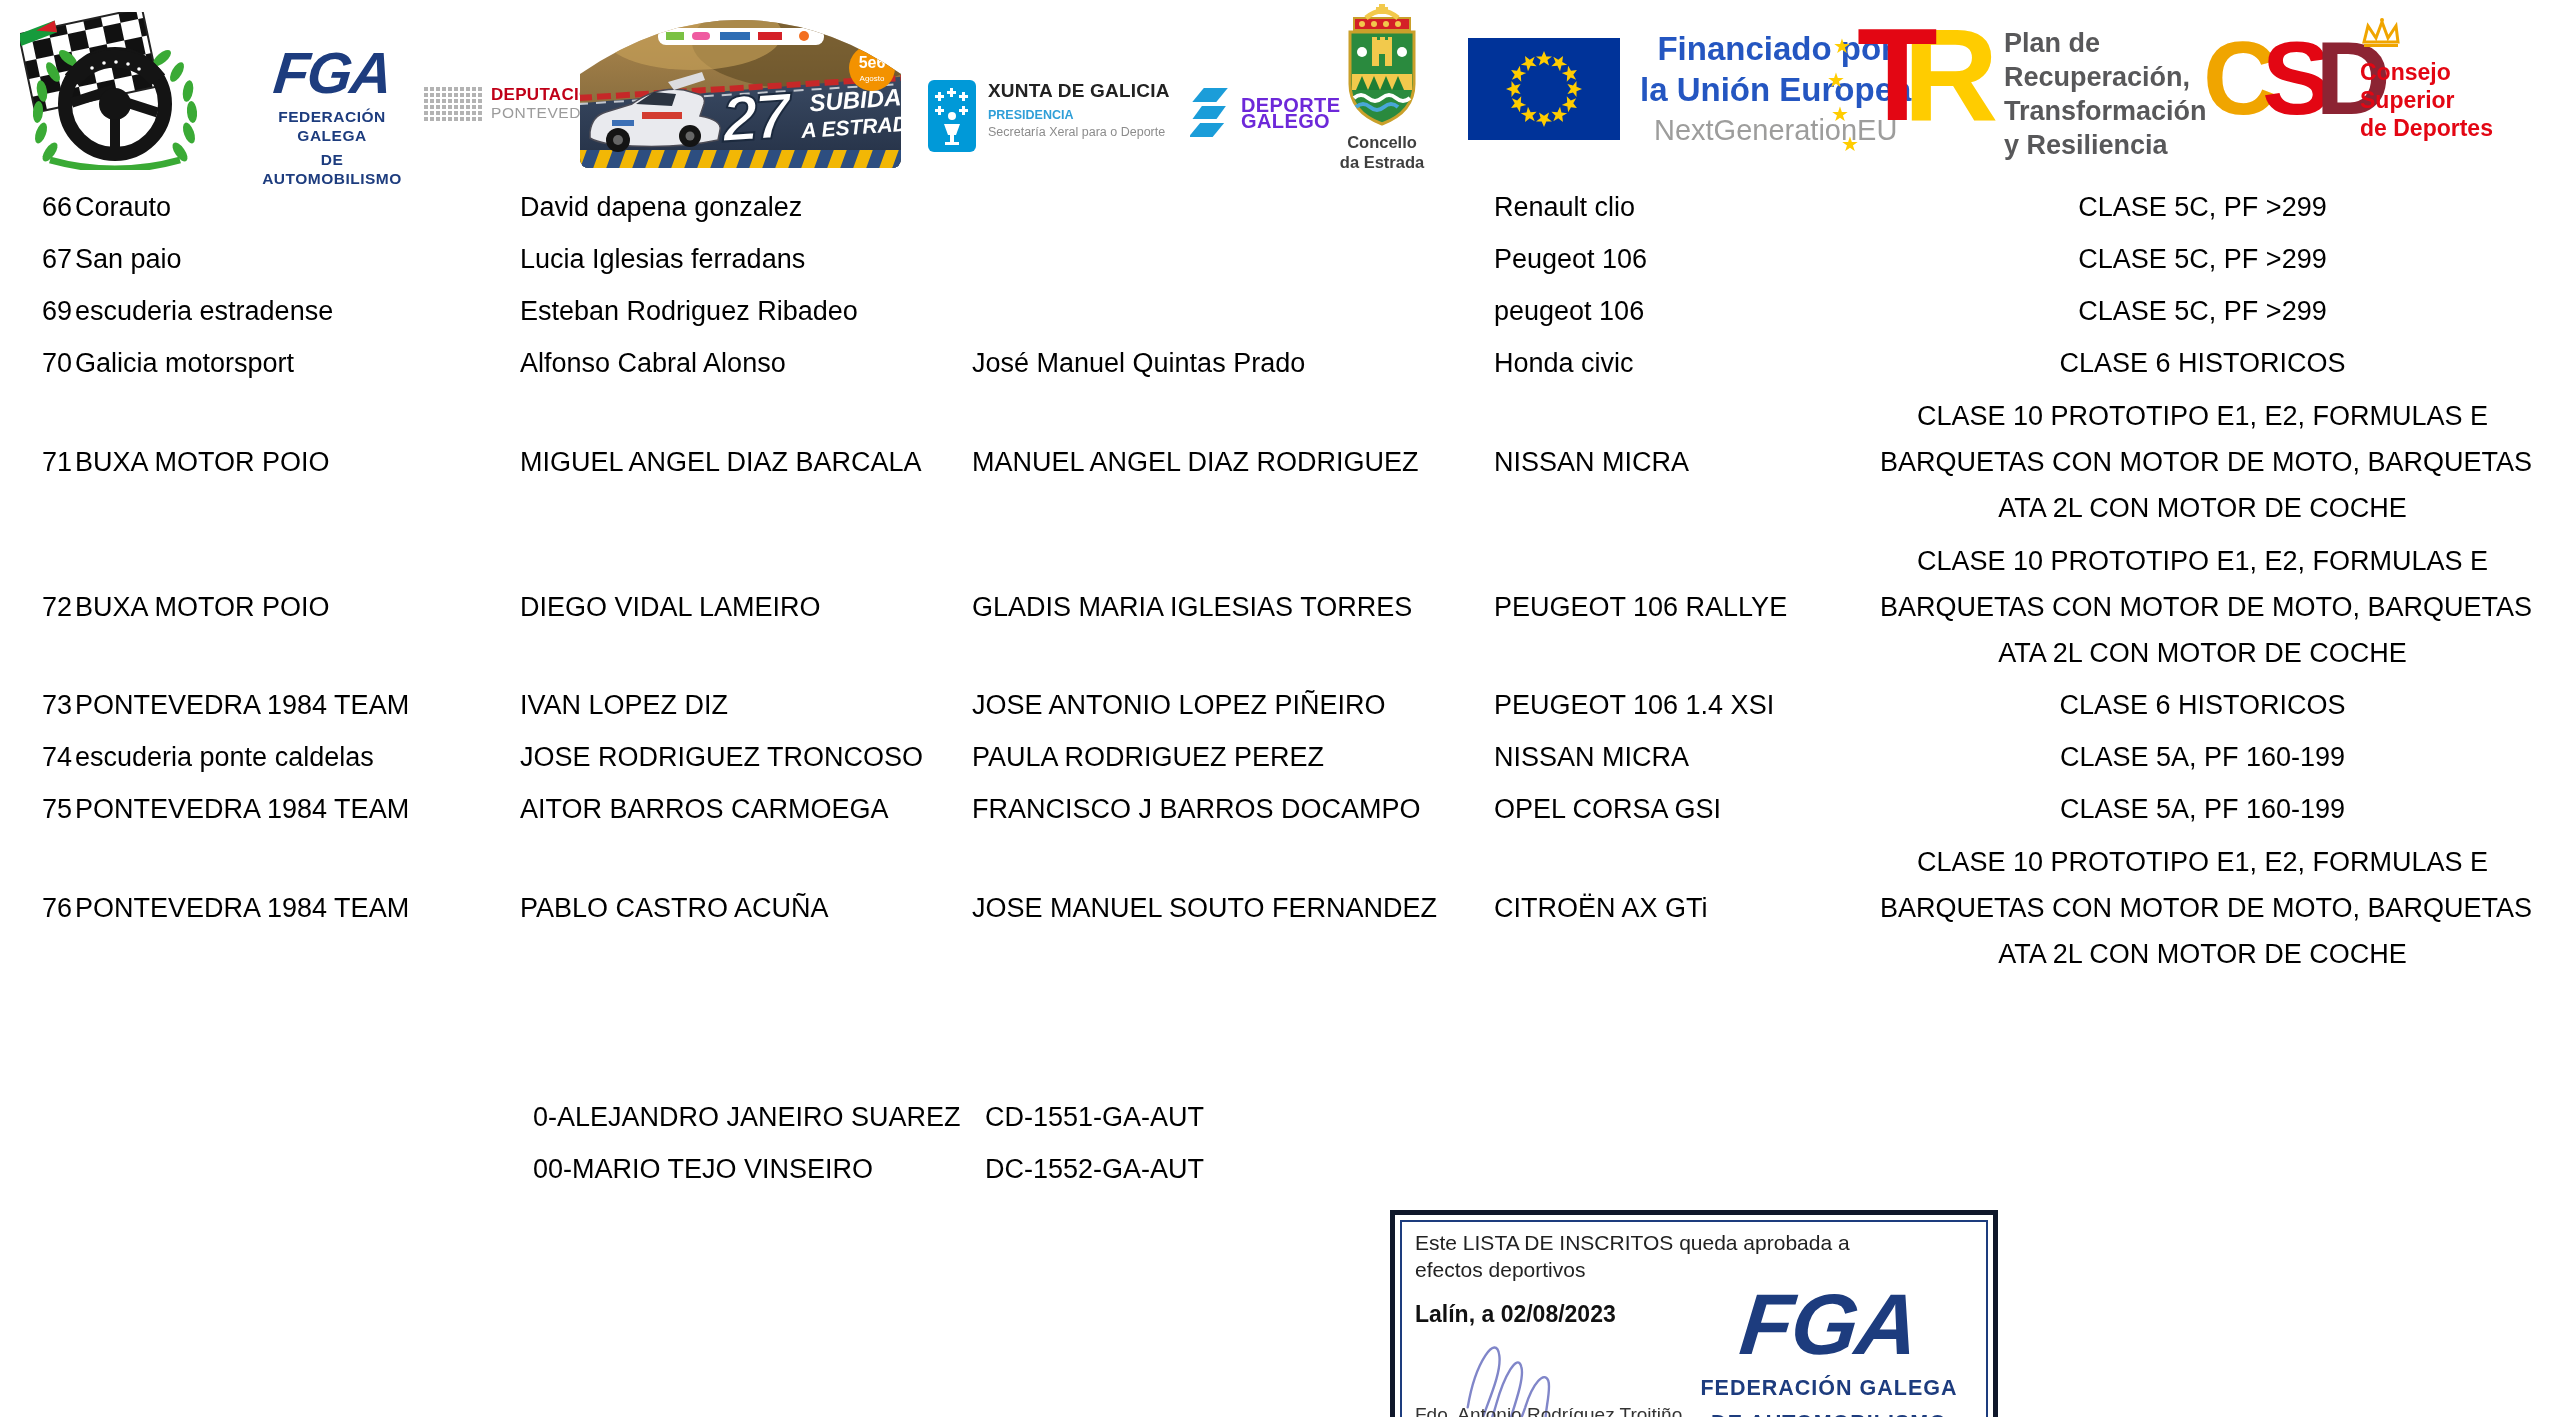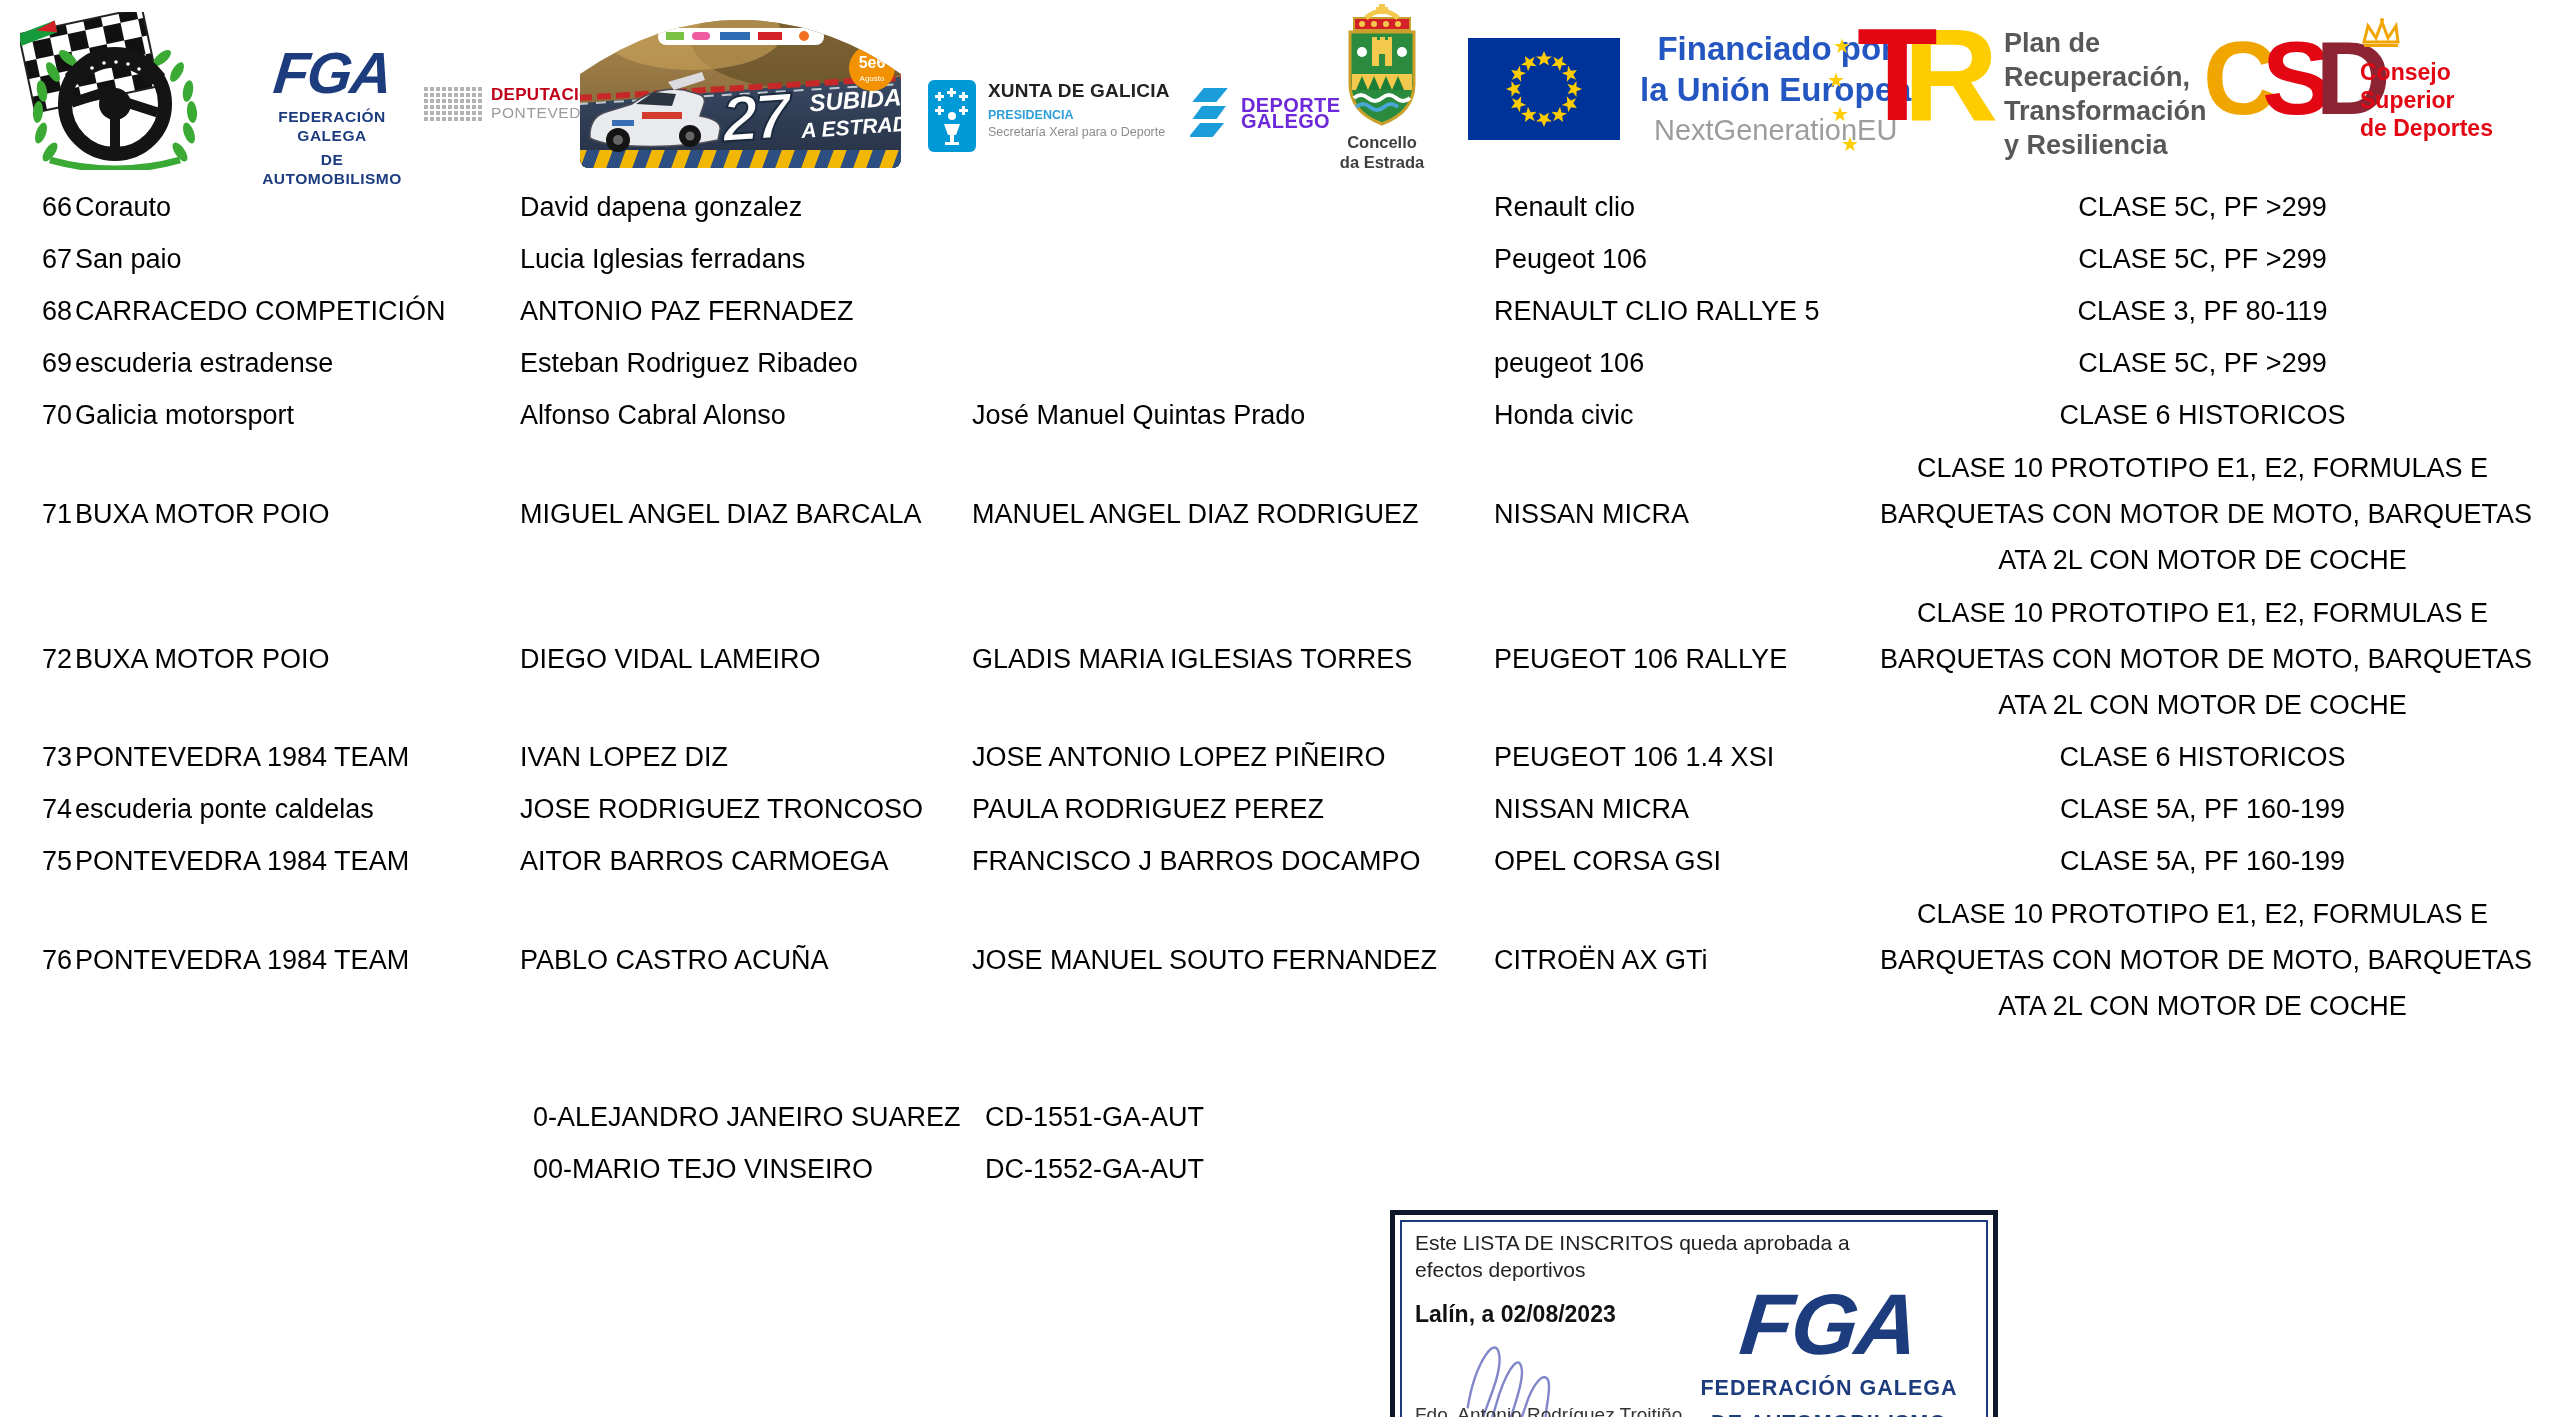--- a/index.html
+++ b/index.html
@@ -353,30 +353,20 @@
       <div class="cell c-num">67</div>
       <div class="cell c-team">San paio</div>
       <div class="cell c-driver">Lucia Iglesias ferradans</div>
       <div class="cell c-codriver"></div>
       <div class="cell c-car">Peugeot 106</div>
       <div class="cell c-clase">
         <div class="clase-line">CLASE 5C, PF &gt;299</div>
       </div>
     </div>
     <div class="row">
-      <div class="cell c-num">68</div>
-      <div class="cell c-team">CARRACEDO COMPETICIÓN</div>
-      <div class="cell c-driver">ANTONIO PAZ FERNADEZ</div>
-      <div class="cell c-codriver"></div>
-      <div class="cell c-car">RENAULT CLIO RALLYE 5</div>
-      <div class="cell c-clase">
-        <div class="clase-line">CLASE 3, PF 80-119</div>
-      </div>
-    </div>
-    <div class="row">
       <div class="cell c-num">69</div>
       <div class="cell c-team">escuderia estradense</div>
       <div class="cell c-driver">Esteban Rodriguez Ribadeo</div>
       <div class="cell c-codriver"></div>
       <div class="cell c-car">peugeot 106</div>
       <div class="cell c-clase">
         <div class="clase-line">CLASE 5C, PF &gt;299</div>
       </div>
     </div>
     <div class="row">

